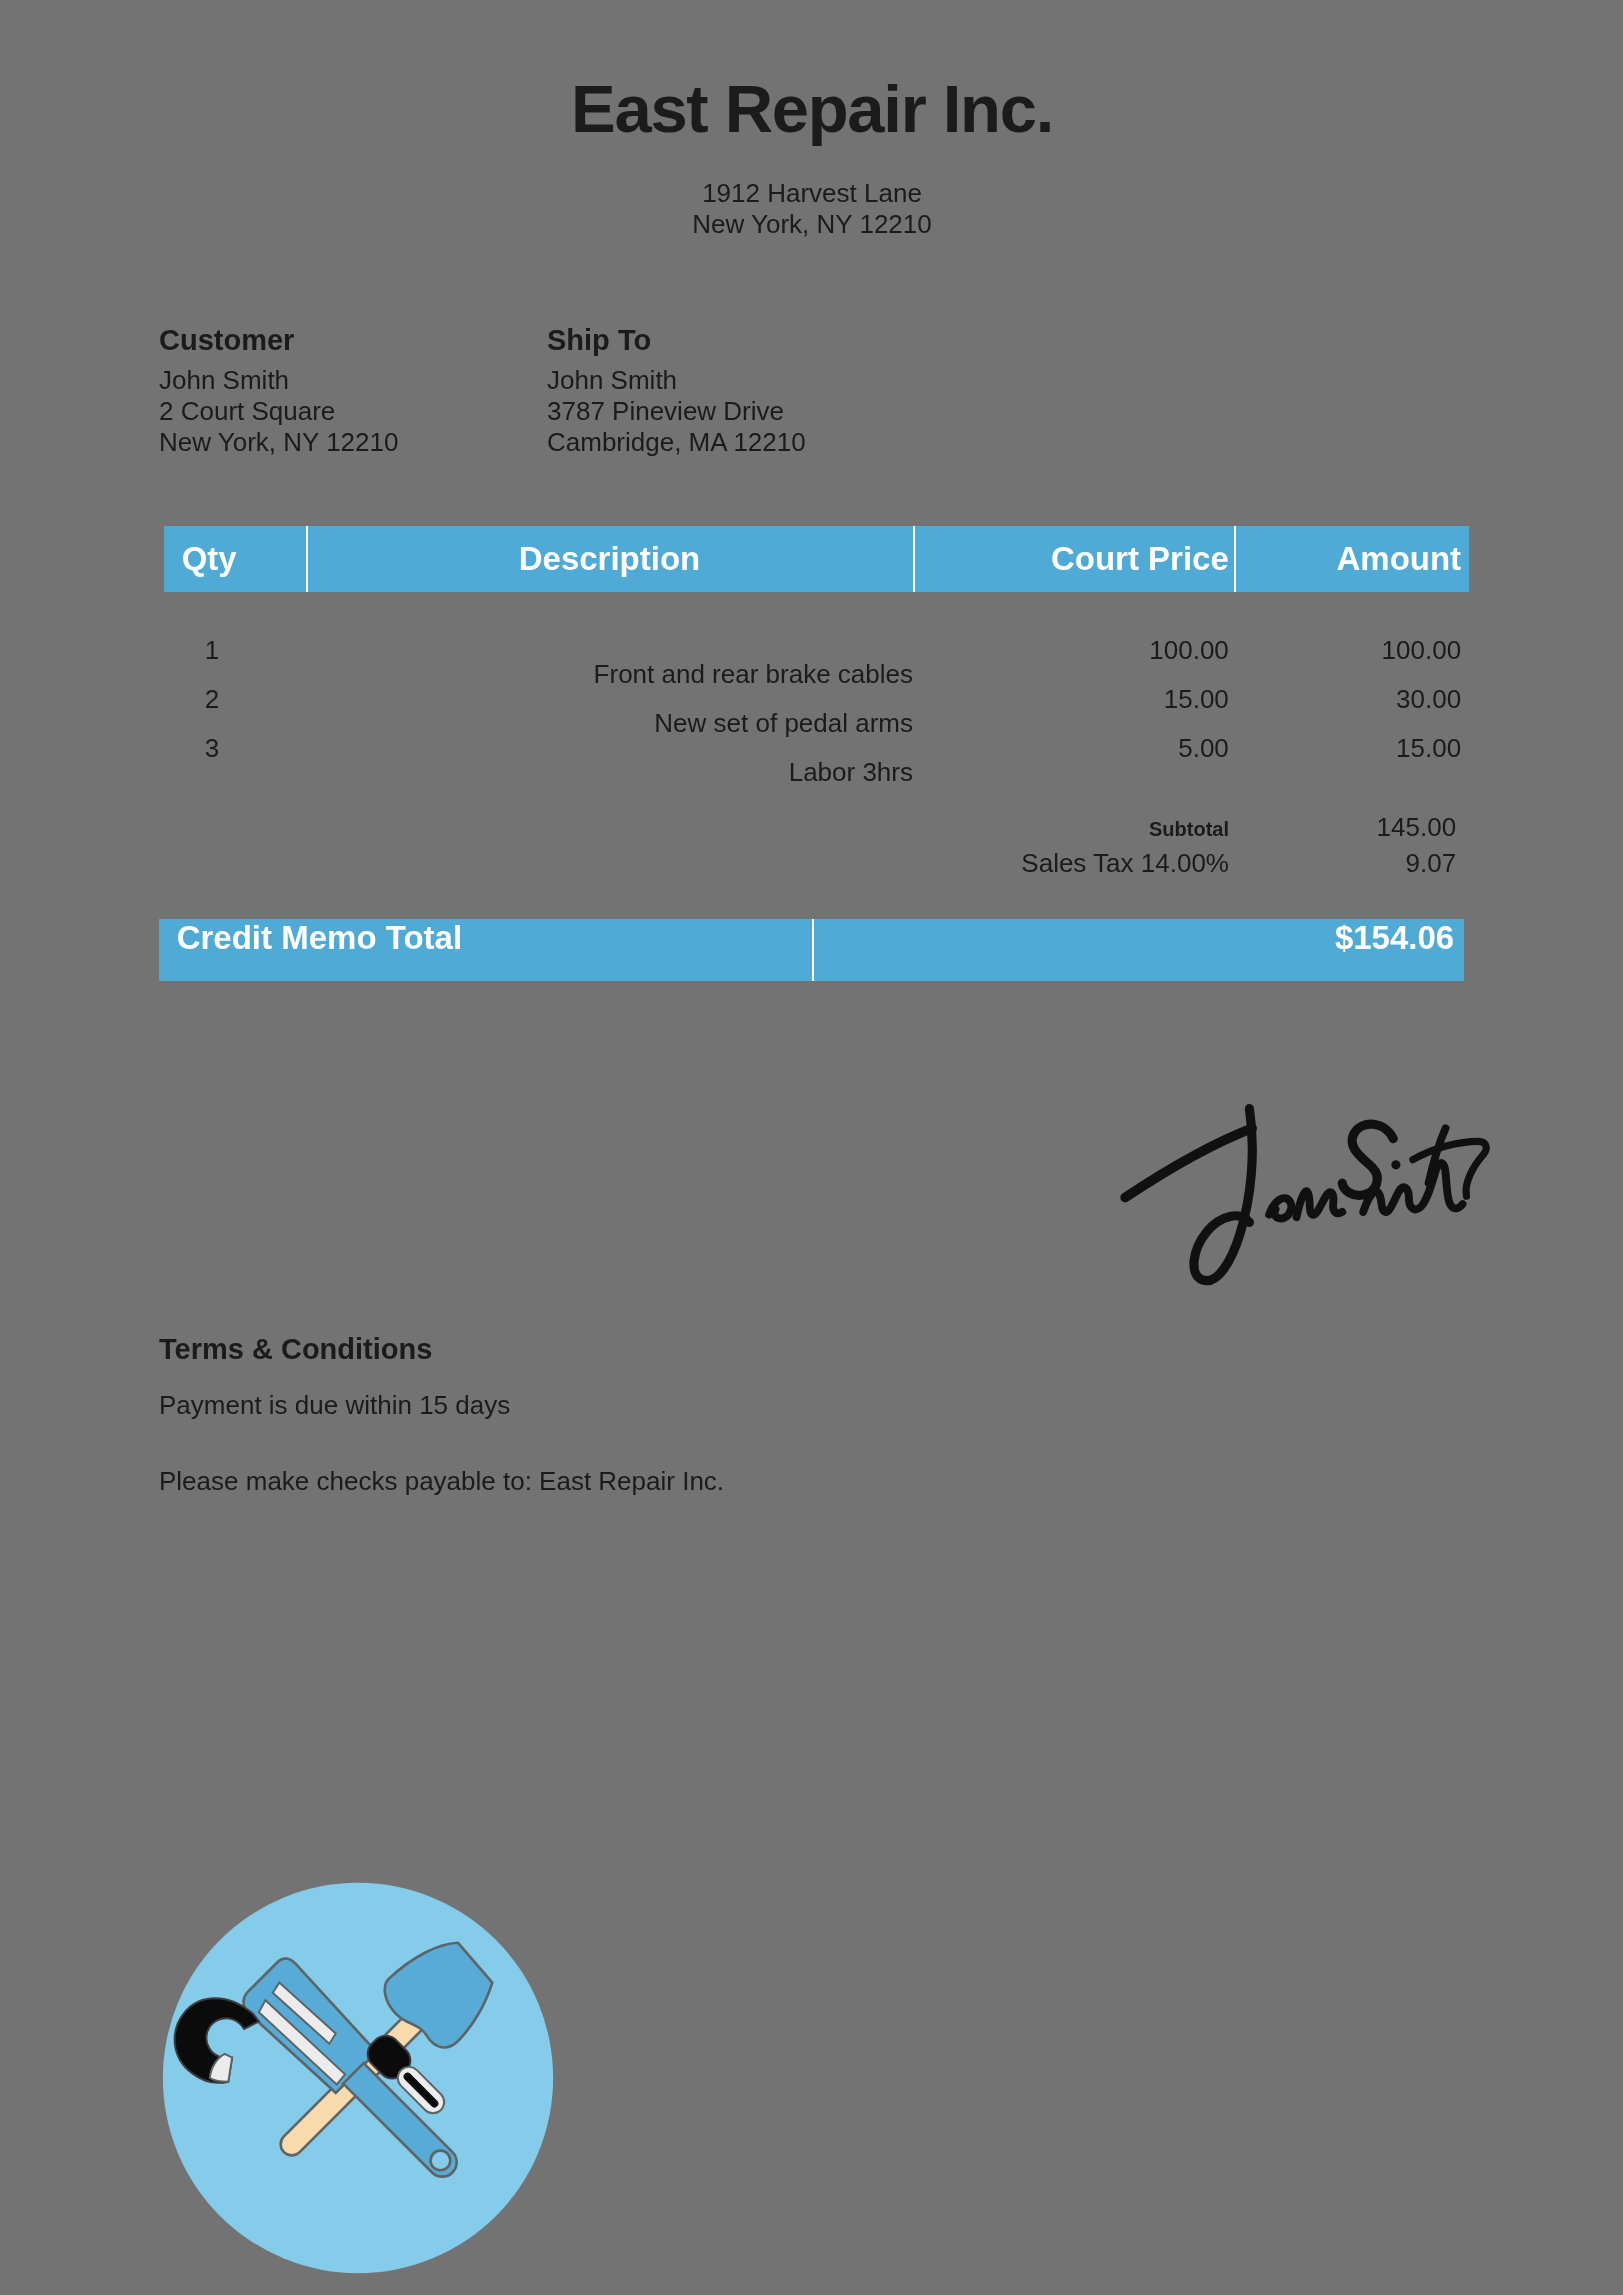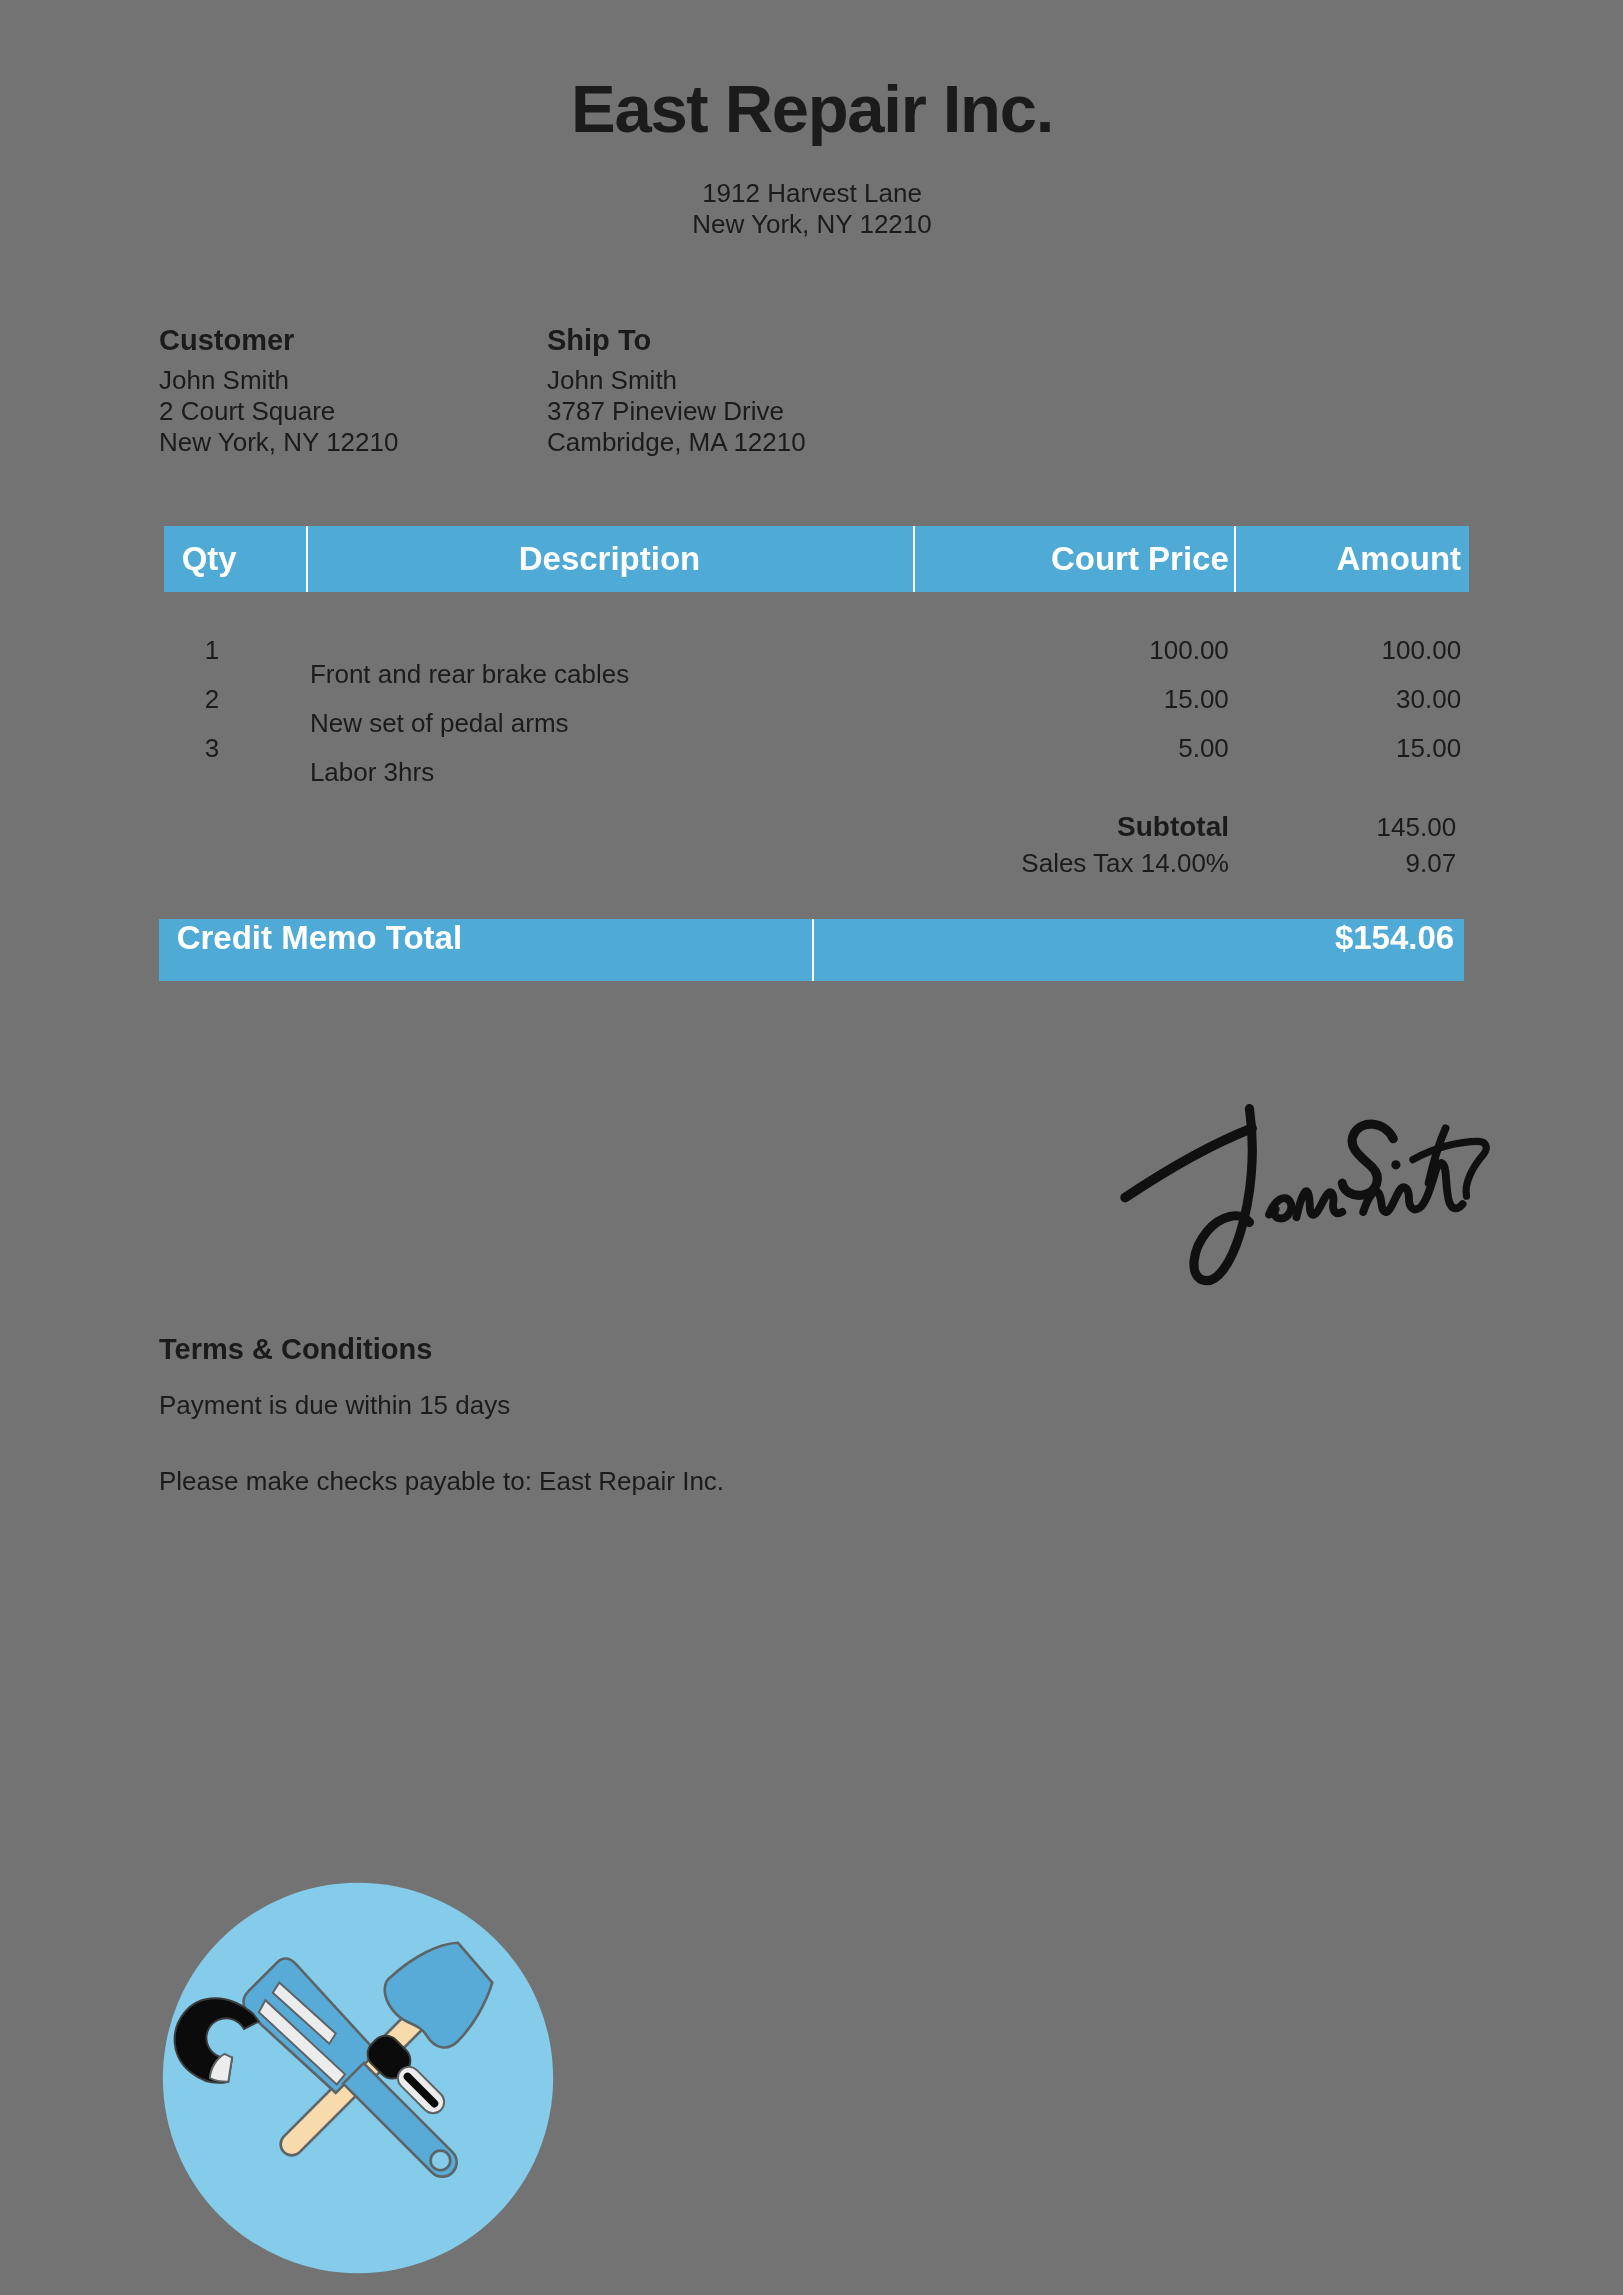--- a/index.html
+++ b/index.html
@@ -47,31 +47,31 @@
   .thead .tgrid{height:66px;align-items:center;}
   .th{font-size:33px;font-weight:bold;}
   .th.qty{text-align:left;padding-left:17.7px;}
   .th.desc{text-align:center;}
   .th.price{text-align:right;padding-right:5.2px;}
   .th.amount{text-align:right;padding-right:7.9px;}
   .vline{position:absolute;top:0;width:2px;height:100%;background:#ffffff;}
   .trow{height:49px;align-items:center;font-size:26px;}
   .tbody{padding-top:19px;}
   .td.qty{text-align:center;padding-right:46px;}
-  .td.desc{text-align:left;padding-left:3.9px;margin-top:48px;}
+  .td.desc{text-align:right;padding-left:3.9px;margin-top:48px;}
   .td.price{text-align:right;padding-right:5.2px;}
   .td.amount{text-align:right;padding-right:7.9px;}
   
   .subtotal-row,.tax-row{
     position:absolute;left:159px;width:1305px;
     display:grid;grid-template-columns:1070px 235px;align-items:baseline;
   }
   .subtotal-row{top:812px;}
   .tax-row{top:848px;}
-  .tot-label{text-align:right;font-size:28px;font-weight:bold;line-height:30px;}
+  .tot-label{text-align:right;font-size:20px;font-weight:bold;line-height:30px;}
   .tax-label{text-align:right;font-size:26px;font-weight:normal;line-height:29px;}
   .tot-value{text-align:right;font-size:26px;padding-right:7.9px;}
   
   .total-bar{
     position:absolute;left:159px;top:919px;width:1305px;height:62px;
     background:var(--accent);color:#fff;display:flex;align-items:flex-start;
   }
   .total-bar .sep{position:absolute;left:653px;top:0;width:2px;height:100%;background:#fff;}
   .total-bar .label{flex:0 0 653px;padding-left:17.7px;font-size:33px;font-weight:bold;}
   .total-bar .value{flex:1;text-align:right;padding-right:9.8px;font-size:33px;font-weight:bold;}

